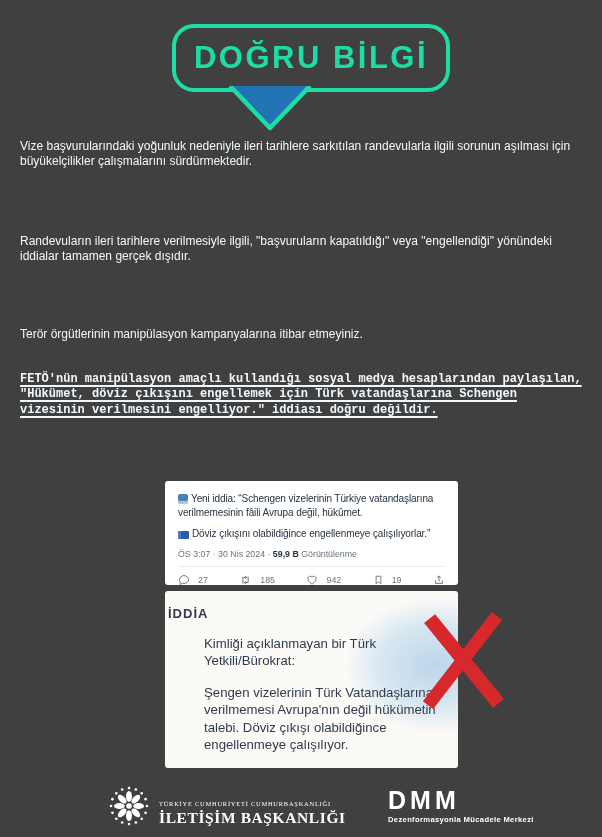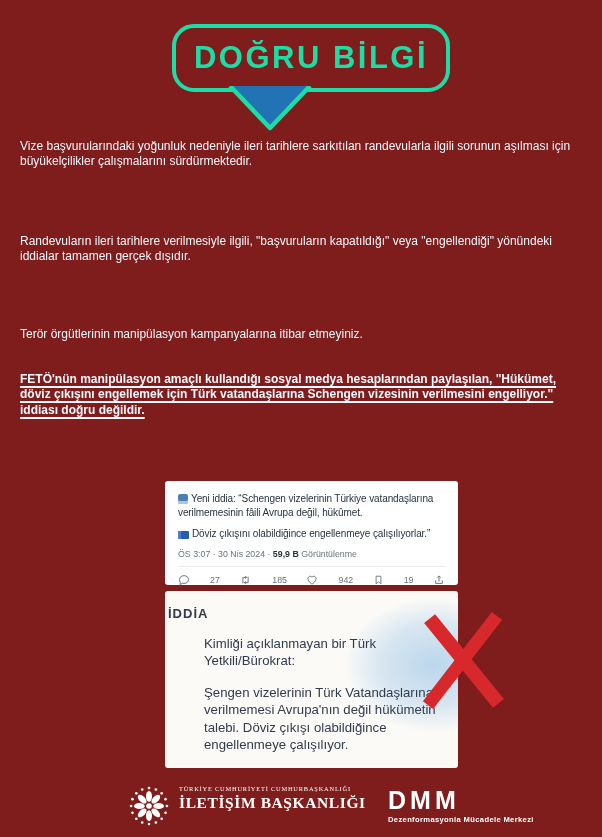--- a/index.html
+++ b/index.html
@@ -1,63 +1,63 @@
 <!DOCTYPE html>
 <html><head>
 <meta charset="utf-8">
 <style>
   html,body{margin:0;padding:0;}
   body{background:#17568a;font-family:"Liberation Sans","DejaVu Sans",sans-serif;}
-  .page{position:relative;width:602px;height:837px;background:#7f1d1d;overflow:hidden;margin:0 auto;}
+  .page{position:relative;width:602px;height:837px;background:#404040;overflow:hidden;margin:0 auto;}
 
   
   .bubble{position:absolute;left:172px;top:24px;width:270px;height:60px;
     border:4px solid #1EDCA6;border-radius:22px;
     display:flex;align-items:center;justify-content:center;}
   .bubble-title{color:#1EDCA6;font-size:31px;font-weight:bold;letter-spacing:2.5px;white-space:nowrap;}
   .bubble-tail{position:absolute;left:226px;top:86px;width:90px;height:46px;}
 
   
   .para{position:absolute;left:20px;width:568px;color:#F2F9FE;font-size:12px;line-height:1.28;}
   .para.p1{top:139px;}
   .para.p2{top:234px;}
   .para.p3{top:327px;}
   .para.p4{top:372px;font-weight:bold;text-decoration:underline;
-    text-decoration-thickness:2px;text-underline-offset:3px;}
+    text-decoration-thickness:2px;text-underline-offset:3px;font-family:Liberation Mono, monospace;}
 
   
   .tweet-card{position:absolute;left:165px;top:481px;width:293px;height:104px;
     background:#ffffff;border-radius:3px;box-sizing:border-box;padding:11px 13px 0 13px;}
   .tweet-text{font-size:10px;line-height:13.5px;color:#27333E;letter-spacing:-0.1px;}
   .tweet-text + .tweet-text{margin-top:8px;}
   .emoji{display:inline-block;vertical-align:-2px;margin-right:3px;}
   .emoji-sq{width:10px;height:10px;background:#4a7fb5;border-radius:2px;
     box-shadow:inset 0 -3px 0 rgba(255,255,255,.55);}
   .emoji-flag{width:11px;height:8px;background:#2a5ca8;border-radius:1px;
     box-shadow:inset 3px 0 0 #4a7fd0;}
   .tweet-meta{margin-top:8px;font-size:8.8px;color:#68747F;white-space:nowrap;}
   .tweet-meta b{color:#27333E;}
   .tweet-divider{margin-top:7px;height:1px;background:#E9EDF0;}
   .tweet-actions{display:flex;align-items:center;justify-content:space-between;
     height:26px;color:#68747F;font-size:8.8px;}
-  .action{display:flex;align-items:center;gap:20px;background:none;border:none;
+  .action{display:flex;align-items:center;gap:8px;background:none;border:none;
     color:#68747F;font-size:8.8px;padding:0;font-family:inherit;cursor:pointer;}
   .action svg{display:block;}
 
   
   .claim-card{position:absolute;left:165px;top:591px;width:293px;height:177px;
     border-radius:3px;box-sizing:border-box;padding:15px 3px;
     background:radial-gradient(ellipse 120px 90px at 92% 42%, #BBD6EC 0%, rgba(187,214,236,0.55) 45%, rgba(187,214,236,0) 75%), #FBFAF7;
     color:#303B4E;}
   .claim-label{font-size:13px;font-weight:600;letter-spacing:1px;}
   .claim-text{margin-top:14px;font-size:13.2px;line-height:1.32;width:248px;overflow-wrap:anywhere;margin-left:36px;}
   .claim-x{position:absolute;left:420px;top:608px;width:88px;height:104px;pointer-events:none;}
 
   
-  .footer-left{position:absolute;left:128px;top:785px;display:flex;align-items:flex-start;gap:9px;}
+  .footer-left{position:absolute;left:108px;top:785px;display:flex;align-items:flex-end;gap:9px;}
   .emblem{width:42px;height:42px;}
   .gov-text{color:#ffffff;font-family:"Liberation Serif","DejaVu Serif",serif;}
   .gov-small{font-size:6.4px;letter-spacing:0.8px;white-space:nowrap;}
   .gov-large{font-size:15.5px;font-weight:bold;letter-spacing:0.6px;margin-top:2px;white-space:nowrap;}
   .footer-right{position:absolute;left:388px;top:788px;color:#ffffff;}
   .dmm-word{font-size:25px;font-weight:800;letter-spacing:4px;line-height:1;}
   .dmm-sub{font-size:7.6px;font-weight:bold;letter-spacing:0.35px;margin-top:2px;white-space:nowrap;}
 </style>
 </head>
 <body>

